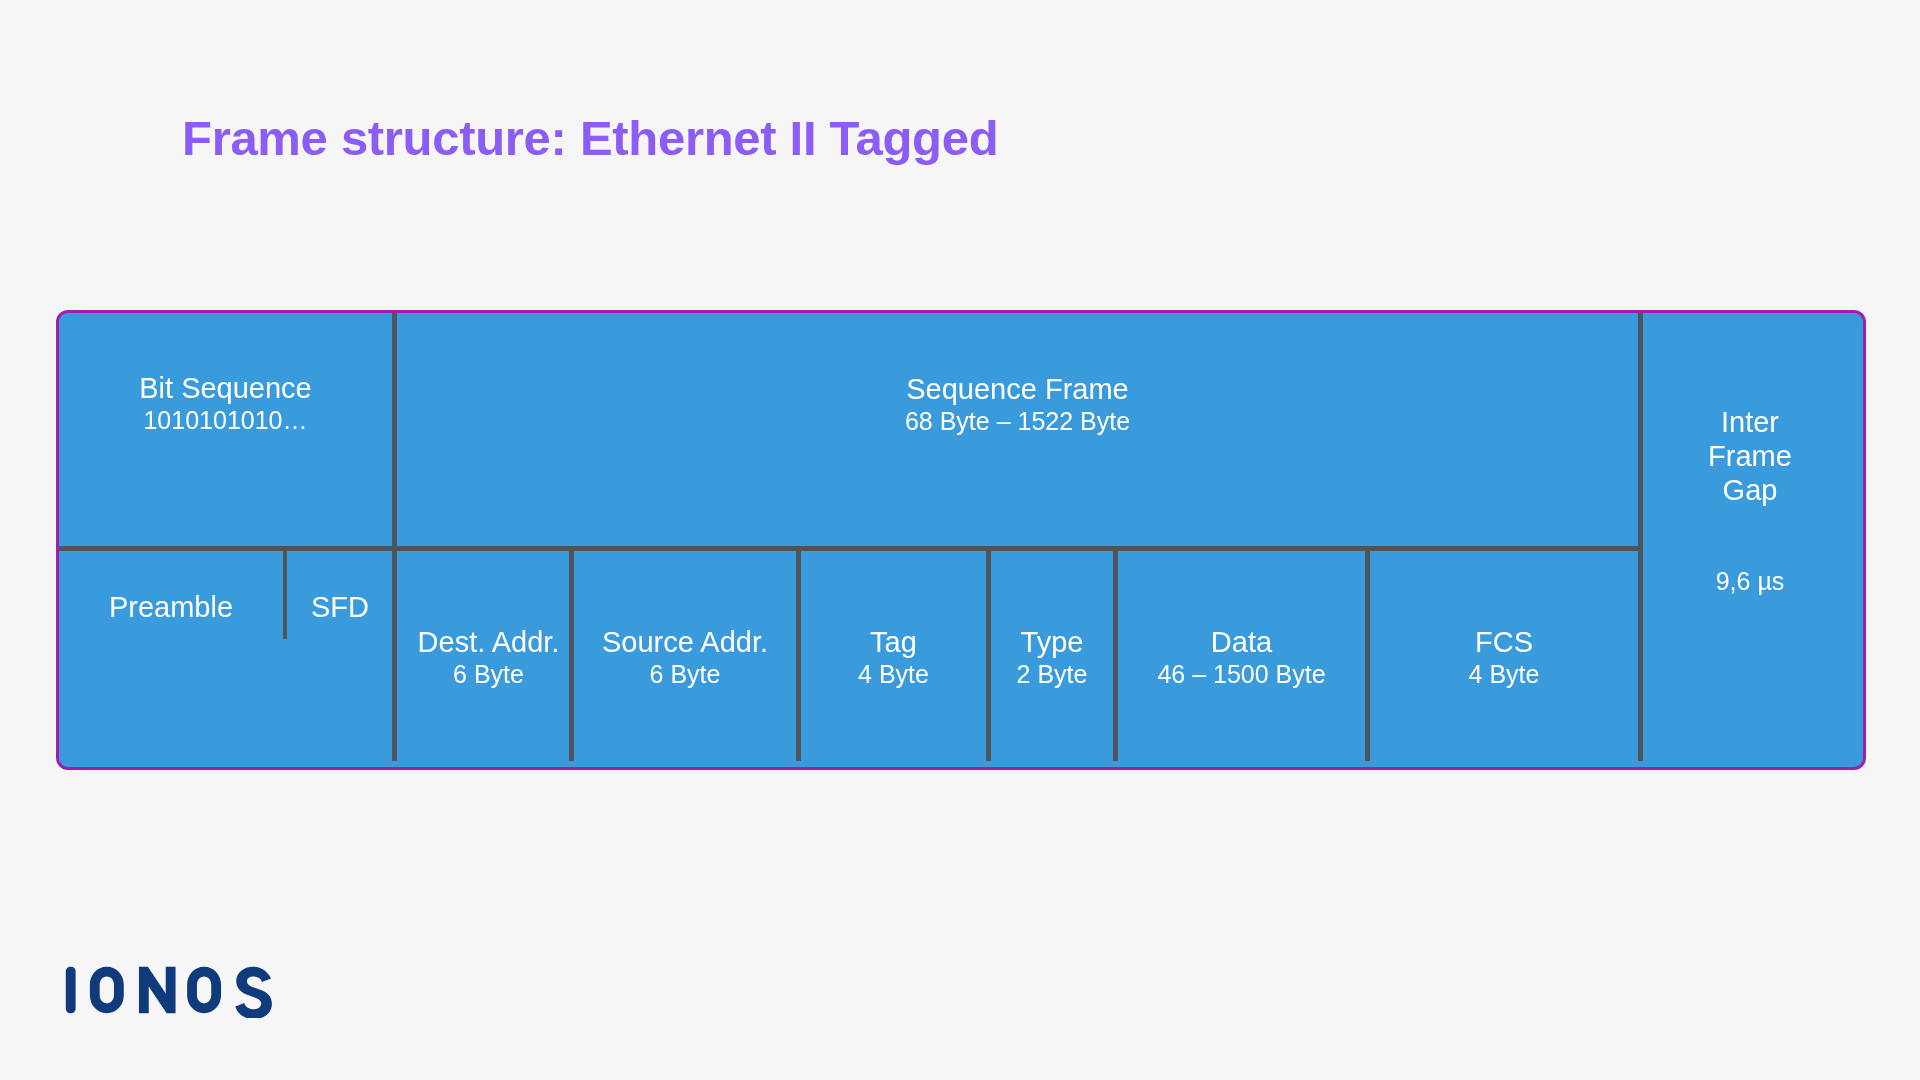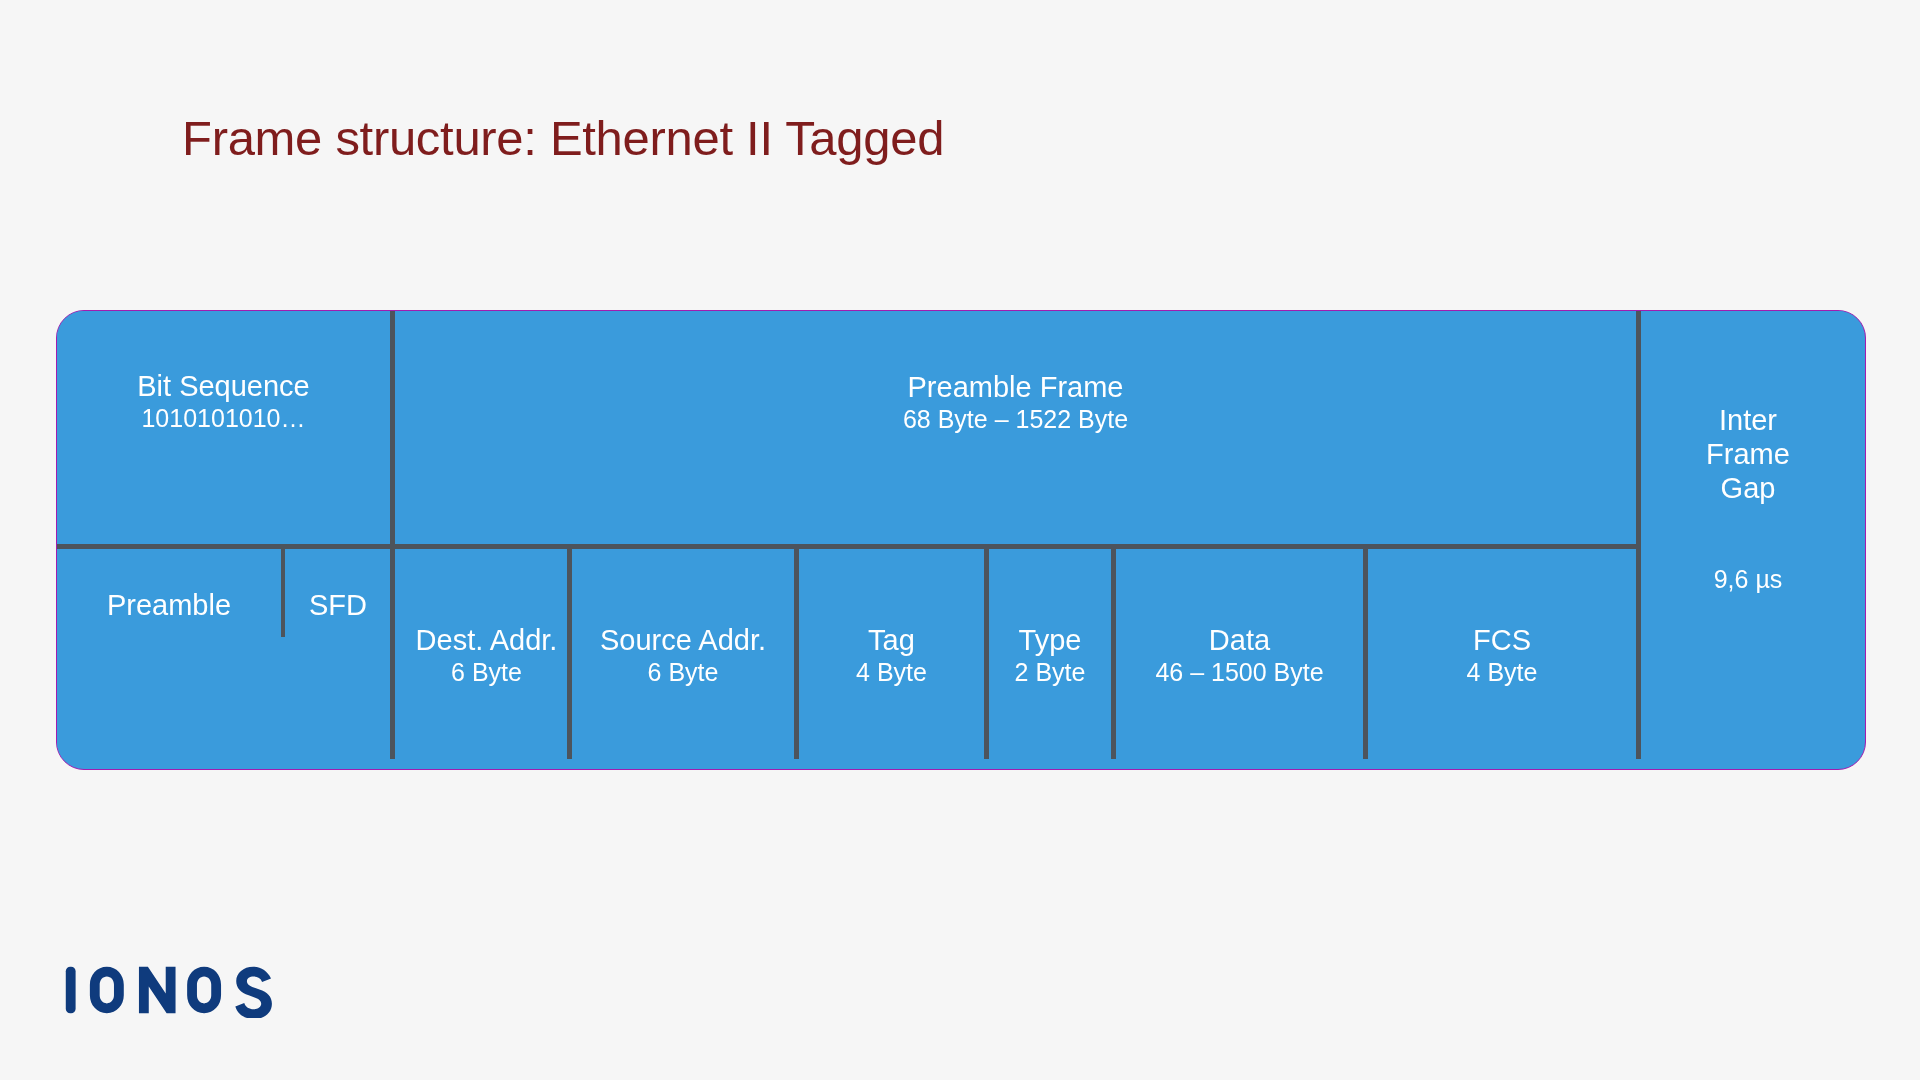--- a/index.html
+++ b/index.html
@@ -14,36 +14,36 @@
     overflow: hidden;
     position: relative;
   }
 
   
   #page-title {
     position: absolute;
     left: 182px;
     top: 110px;
     font-size: 49px;
-    font-weight: normal;
-    color: #7f1d1d;
+    font-weight: bold;
+    color: #8b5cf6;
     letter-spacing: -0.3px;
     white-space: nowrap;
   }
 
   
   #frame-diagram {
     position: absolute;
     left: 56px;
     top: 310px;
     width: 1810px;
     height: 460px;
     box-sizing: border-box;
-    border: 1px solid #a21caf;
-    border-radius: 28px;
+    border: 3px solid #a21caf;
+    border-radius: 12px;
     background: #3a9bdc;
     overflow: hidden;
   }
 
   .cell {
     position: absolute;
     box-sizing: border-box;
     background: #3a9bdc;
     color: #ffffff;
     text-align: center;
@@ -91,21 +91,21 @@
 <div id="page-title">Frame structure: Ethernet II Tagged</div>
 
 <div id="frame-diagram">
 
   <div class="cell" style="left:0px; top:0px; width:333px; height:233px; padding-top:58px;">
     <div class="label">Bit Sequence</div>
     <div class="sub">1010101010…</div>
   </div>
 
   <div class="cell" style="left:338px; top:0px; width:1241px; height:233px; padding-top:59px;">
-    <div class="label">Preamble Frame</div>
+    <div class="label">Sequence Frame</div>
     <div class="sub">68 Byte – 1522 Byte</div>
   </div>
 
   <div class="cell" style="left:1584px; top:0px; width:214px; height:448px; padding-top:92px;">
     <div class="label">Inter</div>
     <div class="label">Frame</div>
     <div class="label">Gap</div>
     <div class="sub" style="margin-top:58px;">9,6 µs</div>
   </div>
 

